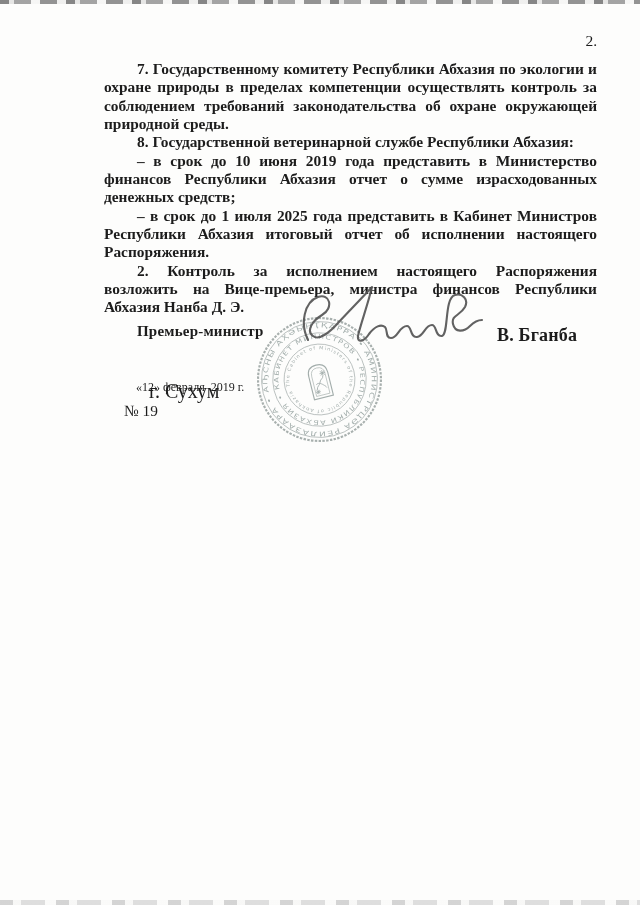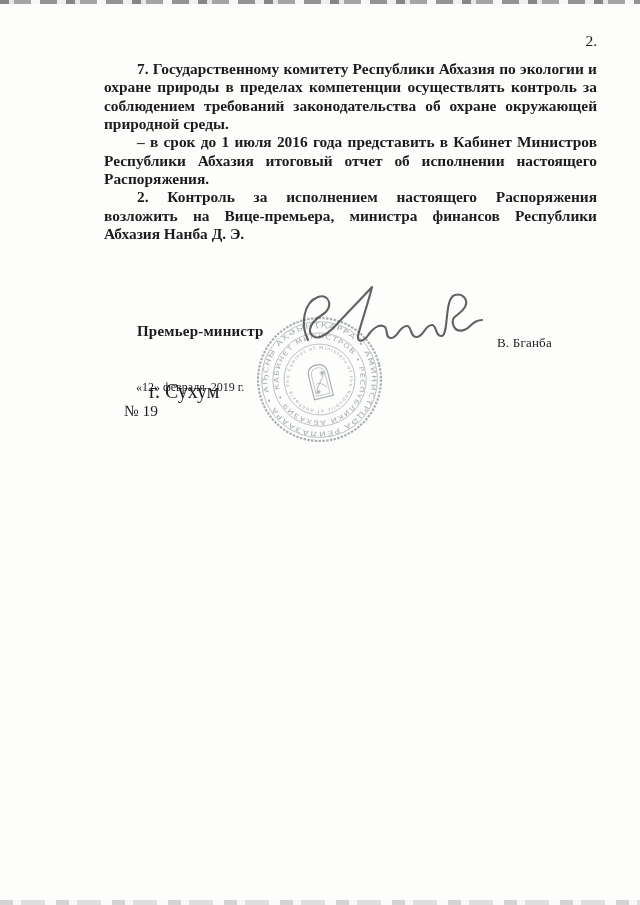--- a/index.html
+++ b/index.html
@@ -37,22 +37,22 @@
     font-size:15.4px;line-height:18.35px;
     text-align:justify;
     font-weight:bold;
   }
   .body-text p{margin:0;text-indent:33px;}
   .sig-post{
     position:absolute;left:137px;top:323px;
     font-size:15px;font-weight:bold;letter-spacing:.2px;
   }
   .sig-name{
-    position:absolute;left:497px;top:335px;
-    font-size:13px;font-weight:normal;letter-spacing:.2px;
+    position:absolute;left:497px;top:325px;
+    font-size:18px;font-weight:bold;letter-spacing:.2px;
   }
   .sig-city{position:absolute;left:149px;top:356px;font-size:20px;margin-top:24px;}
   .sig-date{position:absolute;left:136px;top:380px;font-size:12px;white-space:pre;}
   .sig-number{position:absolute;left:124px;top:402px;font-size:15.4px;}
   .stamp{
     position:absolute;left:256px;top:316px;width:127px;height:127px;
     opacity:.85;filter:blur(.3px);
   }
   .stamp text{
     font-family:"DejaVu Sans", sans-serif;
@@ -68,21 +68,23 @@
 
 <div class="page">
 
   <div class="scan-edge-top"></div>
   <div class="scan-edge-bottom"></div>
 
   <div class="page-number">2.</div>
 
   <div class="body-text">
     <p>7. Государственному комитету Республики Абхазия по экологии и охране природы в пределах компетенции осуществлять контроль за соблюдением требований законодательства об охране окружающей природной среды.</p>
-    <p>– в срок до 1 июля 2016 года представить в Кабинет Министров Республики Абхазия итоговый отчет об исполнении настоящего Распоряжения.</p>
+    <p>8. Государственной ветеринарной службе Республики Абхазия:</p>
+    <p>– в срок до 10 июня 2019 года представить в Министерство финансов Республики Абхазия отчет о сумме израсходованных денежных средств;</p>
+    <p>– в срок до 1 июля 2025 года представить в Кабинет Министров Республики Абхазия итоговый отчет об исполнении настоящего Распоряжения.</p>
     <p>2. Контроль за исполнением настоящего Распоряжения возложить на Вице-премьера, министра финансов Республики Абхазия Нанба Д. Э.</p>
   </div>
 
   <div class="sig-post">Премьер-министр</div>
 
   <div class="sig-name">В. Бганба</div>
 
   <div class="sig-city">г. Сухум</div>
 
   <div class="sig-date">«12» февраля  2019 г.</div>

